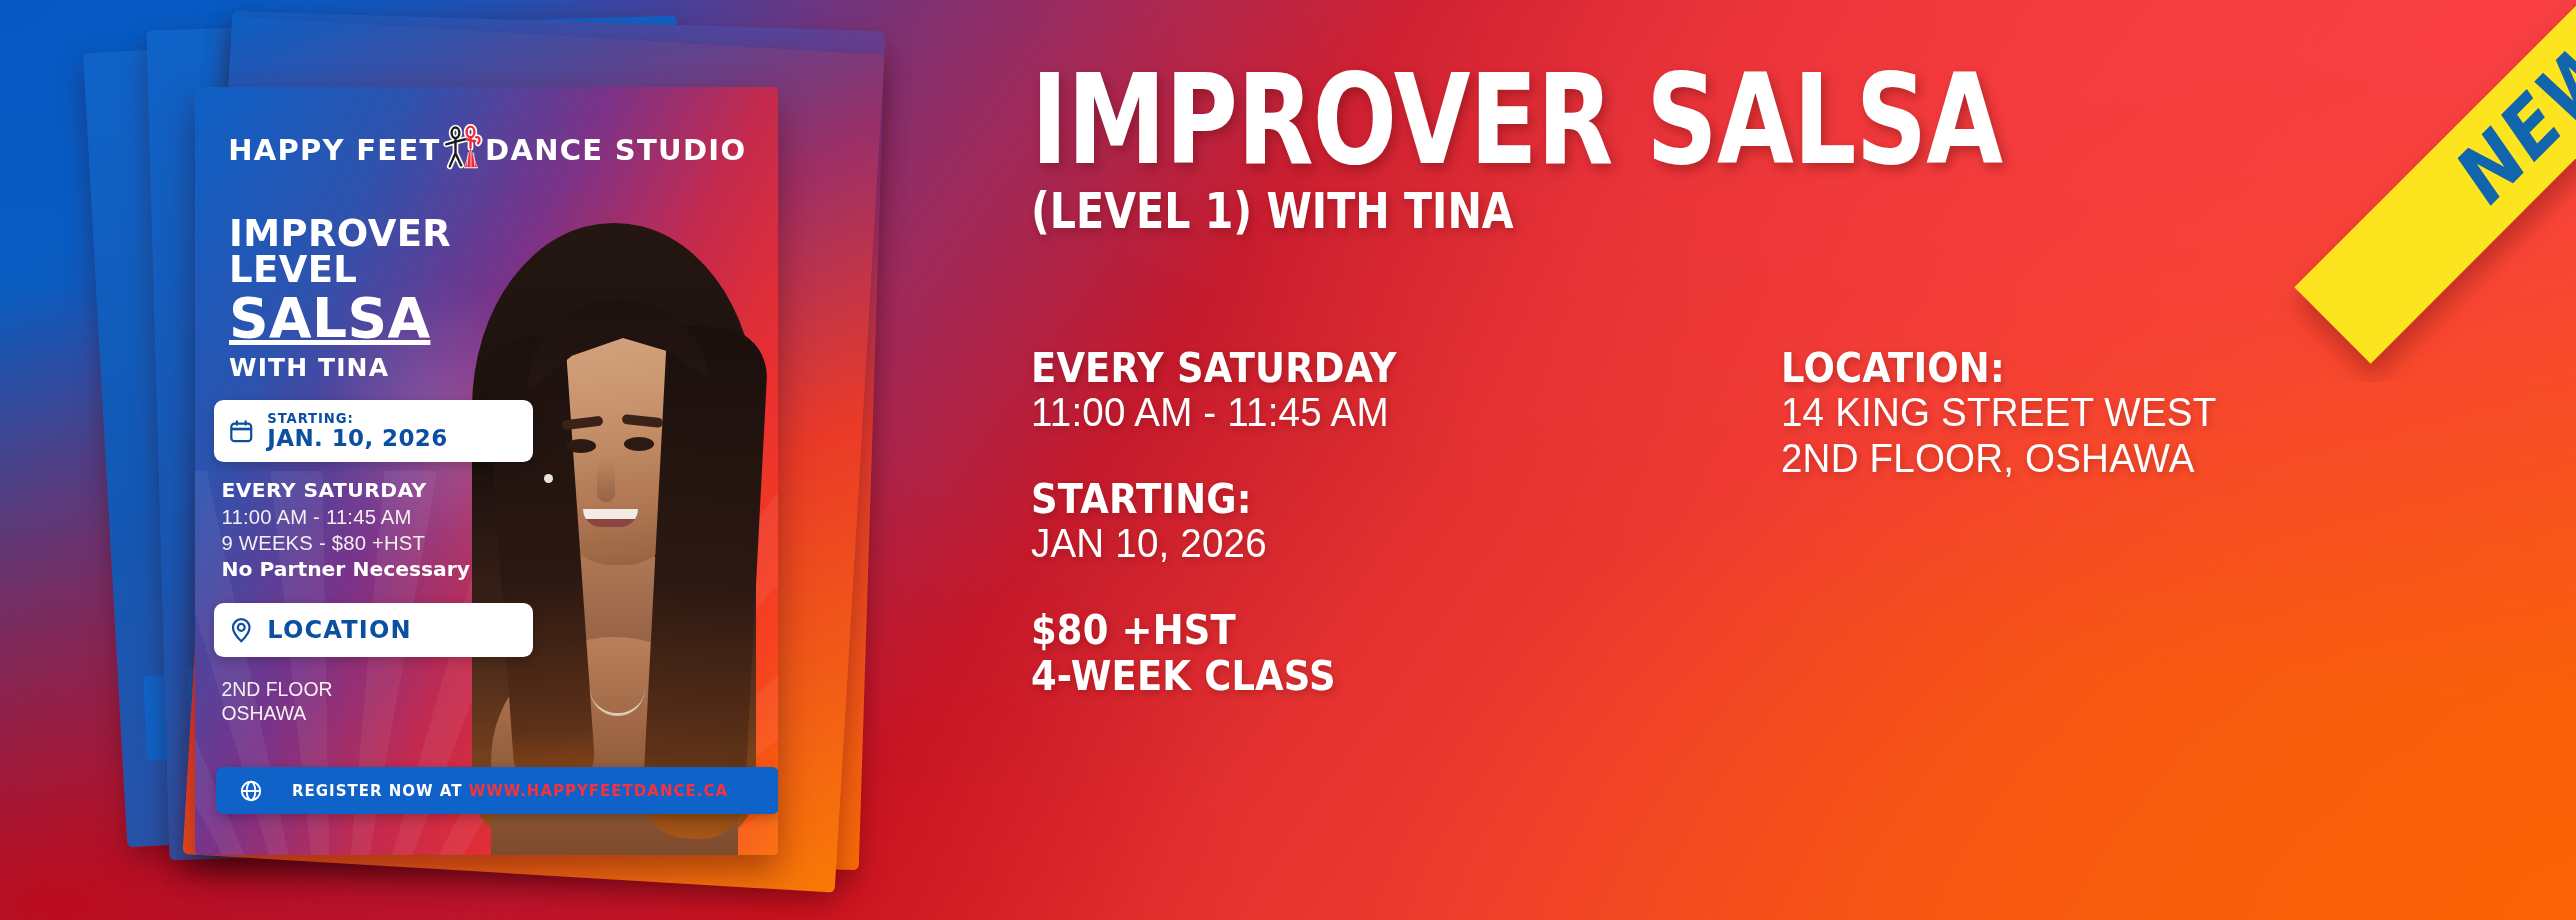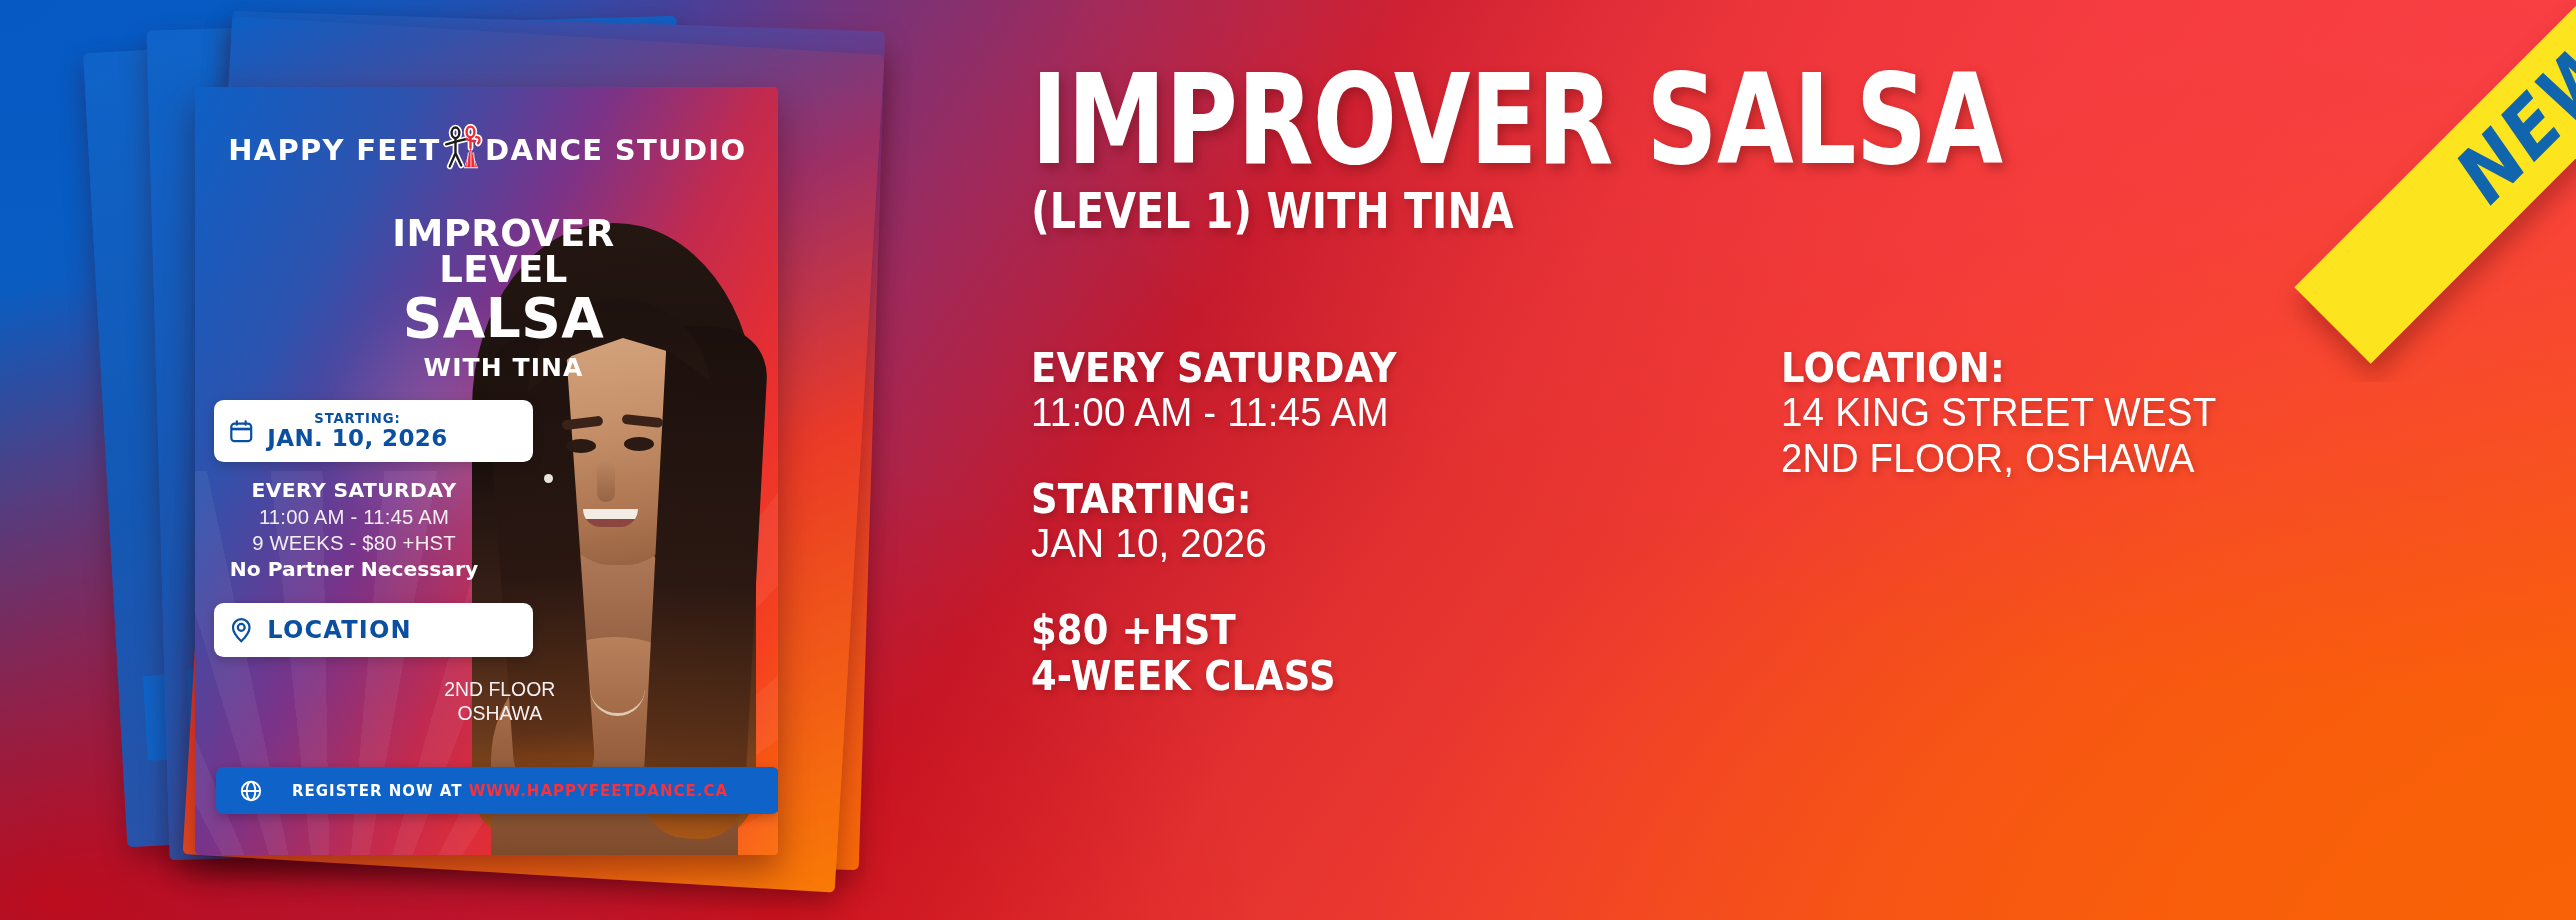--- a/index.html
+++ b/index.html
@@ -88,21 +88,20 @@
   }
 
   
   .flyer{
     position:absolute;left:64px;top:71px;
     width:583px;height:768px;
     border-radius:4.4px;
     overflow:hidden;
     box-shadow:0 16px 35px rgba(50,0,10,.40);
     background:linear-gradient(118deg,#0d60c6 0%, #2d53ae 22%, #7a3389 42%, #c32a4e 58%, #ea2f2f 74%, #f6421f 88%, #fa6a06 100%);
-    text-align:center;
   }
   .flyer-swirl{
     position:absolute;inset:0;
     background:
       radial-gradient(40% 34% at 46% 48%, rgba(255,255,255,.10) 0%, rgba(255,255,255,0) 62%),
       radial-gradient(28% 24% at 40% 42%, rgba(255,255,255,.07) 0%, rgba(255,255,255,0) 70%);
   }
   .flyer-rays{
     position:absolute;left:-10%;bottom:-20%;width:120%;height:70%;
     background:repeating-conic-gradient(from 200deg at 28% 110%,
@@ -177,21 +176,21 @@
   }
   .f-logo-txt{
     font-family:"DejaVu Sans", sans-serif;
     font-weight:900;font-size:29px;letter-spacing:1.3px;color:#fff;
     white-space:nowrap;line-height:1;
   }
   .dancer{width:48px;height:53px;margin:0 -1.8px;flex:0 0 auto;}
 
   .f-head{margin:39px 0 0 34px;color:#fff;}
   .f-h1{font-family:"DejaVu Sans",sans-serif;font-weight:800;font-size:37px;line-height:.98;letter-spacing:0.4px;}
-  .f-h2{font-family:"DejaVu Sans",sans-serif;font-weight:900;font-size:55px;line-height:1.02;letter-spacing:0.4px;margin-top:1.8px;}
+  .f-h2{font-family:"DejaVu Sans",sans-serif;font-weight:900;font-size:55px;line-height:1.02;letter-spacing:0.4px;margin-top:1.8px;text-decoration:underline;}
   .f-h3{font-family:"DejaVu Sans",sans-serif;font-weight:800;font-size:25px;letter-spacing:1.1px;margin-top:7px;}
 
   .chip{
     position:relative;margin:17.7px 0 0 19.4px;width:291px;
     background:#fff;border-radius:9.7px;
     display:flex;align-items:center;gap:12.4px;
     padding:10.6px 14px;
     box-shadow:0 3.5px 10.6px rgba(0,0,0,.18);
   }
   .chip-ico{width:26.5px;height:26.5px;flex:0 0 auto;color:#0b4fa0;}

